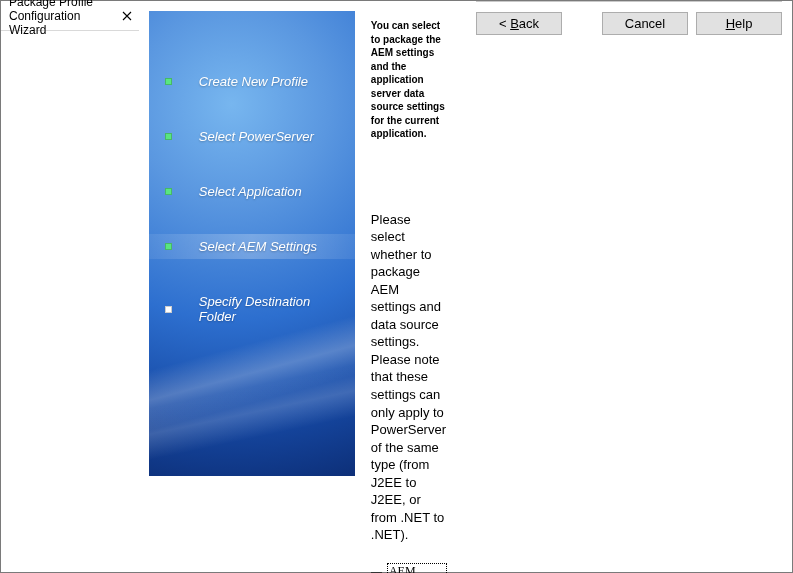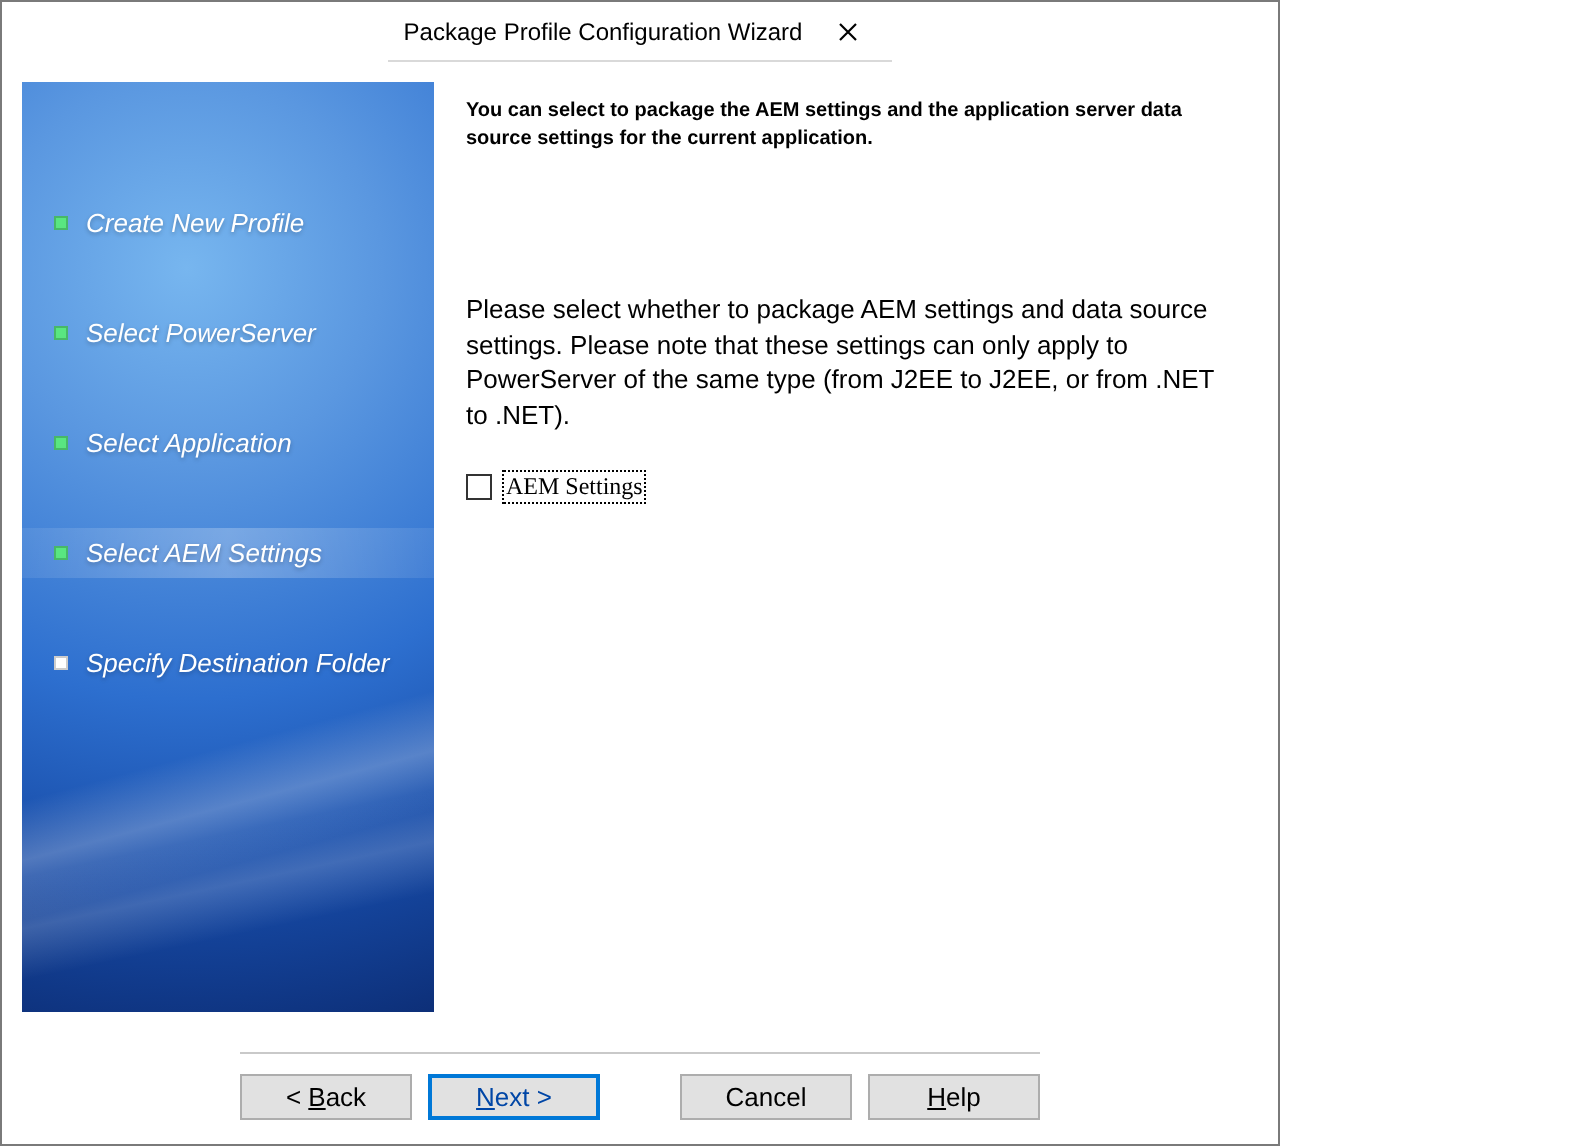--- a/index.html
+++ b/index.html
@@ -1,34 +1,34 @@
 <!DOCTYPE html>
 <html><head>
 <meta charset="utf-8">
 <style>
   * { box-sizing: border-box; }
   html, body { margin: 0; padding: 0; font-family: "Segoe UI", Tahoma, sans-serif; font-size: 12px; background: #fff; }
-  .window { width: 640px; height: 573px; border: 1px solid #7a7a7a; display: flex; flex-direction: column; background: #fff; align-items: center; }
+  .window { width: 793px; height: 573px; border: 1px solid #7a7a7a; display: flex; background: #fff; }
   .titlebar { height: 30px; display: flex; align-items: center; justify-content: space-between; border-bottom: 1px solid #d9d9d9; padding-left: 8px; background: #fff; }
   .titlebar-title { font-size: 12px; color: #000; }
   .close-btn { width: 45px; height: 29px; display: flex; align-items: center; justify-content: center; background: #fff; }
   .body-area { flex: 1; display: flex; position: relative; padding: 10px 10px 0 10px; }
   .sidebar {
     width: 206px;
     height: 465px;
     background: radial-gradient(circle at 40% 20%, #77b6ef 0%, #5a97e0 25%, #2d6fcf 55%, #1649a4 80%, #0d2f78 100%);
     color: #fff;
     padding: 58px 0 0 0;
     position: relative;
     overflow: hidden;
   }
   .sidebar-item {
     display: flex;
     align-items: center;
-    gap: 9px;
+    gap: 27px;
     padding: 5px 10px 5px 16px;
     margin-bottom: 30px;
     font-style: italic;
     font-size: 13px;
     color: #ffffff;
     text-shadow: 0 1px 2px rgba(0,0,0,0.25);
   }
   .sidebar-item.active { background: linear-gradient(to right, rgba(255,255,255,0.08), rgba(255,255,255,0.25), rgba(255,255,255,0.08)); }
   .bullet { width: 7px; height: 7px; flex-shrink: 0; background: #59e681; border: 1px solid rgba(0,0,0,0.2); }
   .bullet.inactive { background: #ffffff; }
@@ -98,23 +98,20 @@
         <span class="chk-label focused">AEM Settings</span>
       </div>
     </div>
 
   </div>
 
   <div class="footer">
     <div class="btn">
       <span><span>&lt; </span><span class="underline">B</span><span>ack</span></span>
     </div>
-    <div class="btn default">
-      <span><span class="underline">N</span><span>ext &gt;</span></span>
-    </div>
     <span class="btn-gap"></span>
     <div class="btn">
       <span>Cancel</span>
     </div>
     <div class="btn">
       <span><span class="underline">H</span><span>elp</span></span>
     </div>
   </div>
 
 </div>

